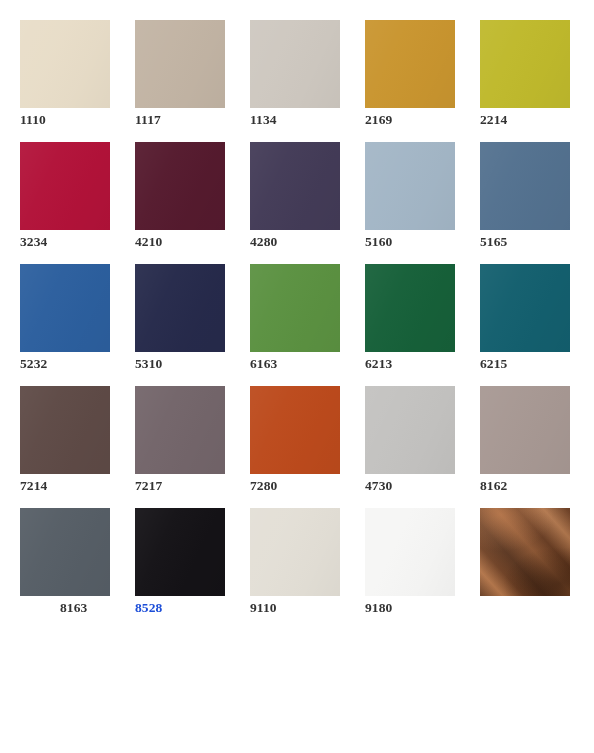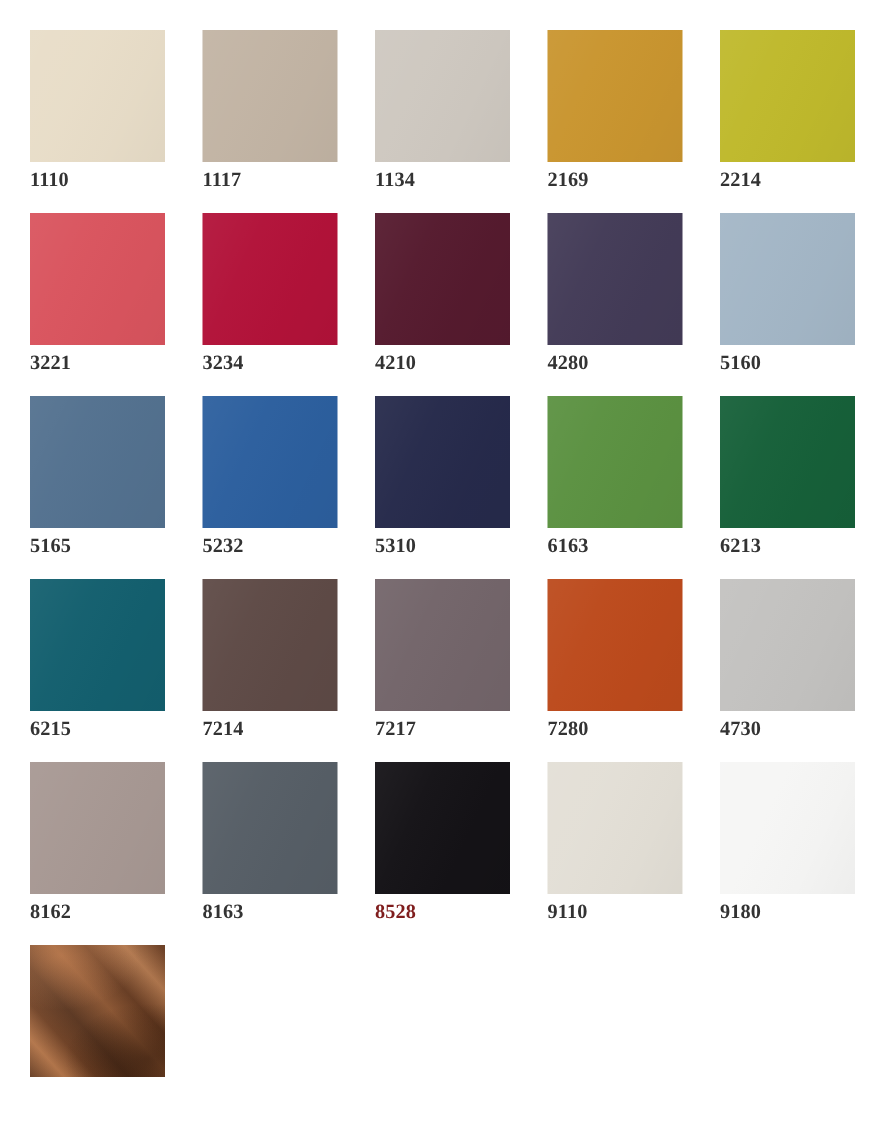--- a/index.html
+++ b/index.html
@@ -124,24 +124,20 @@
     </div>
     <div class="swatch-cell">
       <div class="swatch-chip flat" style="background-color: rgb(201, 149, 47);"></div>
       <div class="swatch-label" style="color: rgb(51, 51, 51);">2169</div>
     </div>
     <div class="swatch-cell">
       <div class="swatch-chip flat" style="background-color: rgb(191, 185, 44);"></div>
       <div class="swatch-label" style="color: rgb(51, 51, 51);">2214</div>
     </div>
     <div class="swatch-cell">
-      <div class="swatch-chip flat" style="background-color: rgb(217, 84, 94);"></div>
-      <div class="swatch-label" style="color: rgb(51, 51, 51);">3221</div>
-    </div>
-    <div class="swatch-cell">
       <div class="swatch-chip flat" style="background-color: rgb(178, 18, 57);"></div>
       <div class="swatch-label" style="color: rgb(51, 51, 51);">3234</div>
     </div>
     <div class="swatch-cell">
       <div class="swatch-chip flat" style="background-color: rgb(85, 26, 46);"></div>
       <div class="swatch-label" style="color: rgb(51, 51, 51);">4210</div>
     </div>
     <div class="swatch-cell">
       <div class="swatch-chip flat" style="background-color: rgb(67, 59, 87);"></div>
       <div class="swatch-label" style="color: rgb(51, 51, 51);">4280</div>
@@ -189,25 +185,25 @@
     <div class="swatch-cell">
       <div class="swatch-chip flat" style="background-color: rgb(195, 194, 192);"></div>
       <div class="swatch-label" style="color: rgb(51, 51, 51);">4730</div>
     </div>
     <div class="swatch-cell">
       <div class="swatch-chip flat" style="background-color: rgb(167, 152, 147);"></div>
       <div class="swatch-label" style="color: rgb(51, 51, 51);">8162</div>
     </div>
     <div class="swatch-cell">
       <div class="swatch-chip flat" style="background-color: rgb(86, 94, 102);"></div>
-      <div class="swatch-label" style="color: rgb(51, 51, 51);">8163</div>
+      <div class="swatch-label" style="color: rgb(51, 51, 51); margin-left: 40px;">8163</div>
     </div>
     <div class="swatch-cell">
       <div class="swatch-chip flat" style="background-color: rgb(20, 18, 22);"></div>
-      <div class="swatch-label" style="color: #7f1d1d;">8528</div>
+      <div class="swatch-label" style="color: #1d4ed8;">8528</div>
     </div>
     <div class="swatch-cell">
       <div class="swatch-chip flat" style="background-color: rgb(227, 223, 214);"></div>
       <div class="swatch-label" style="color: rgb(51, 51, 51); text-align: right;">9110</div>
     </div>
     <div class="swatch-cell">
       <div class="swatch-chip flat" style="background-color: rgb(246, 246, 245);"></div>
       <div class="swatch-label" style="color: rgb(51, 51, 51);">9180</div>
     </div>
     <div class="swatch-cell">

